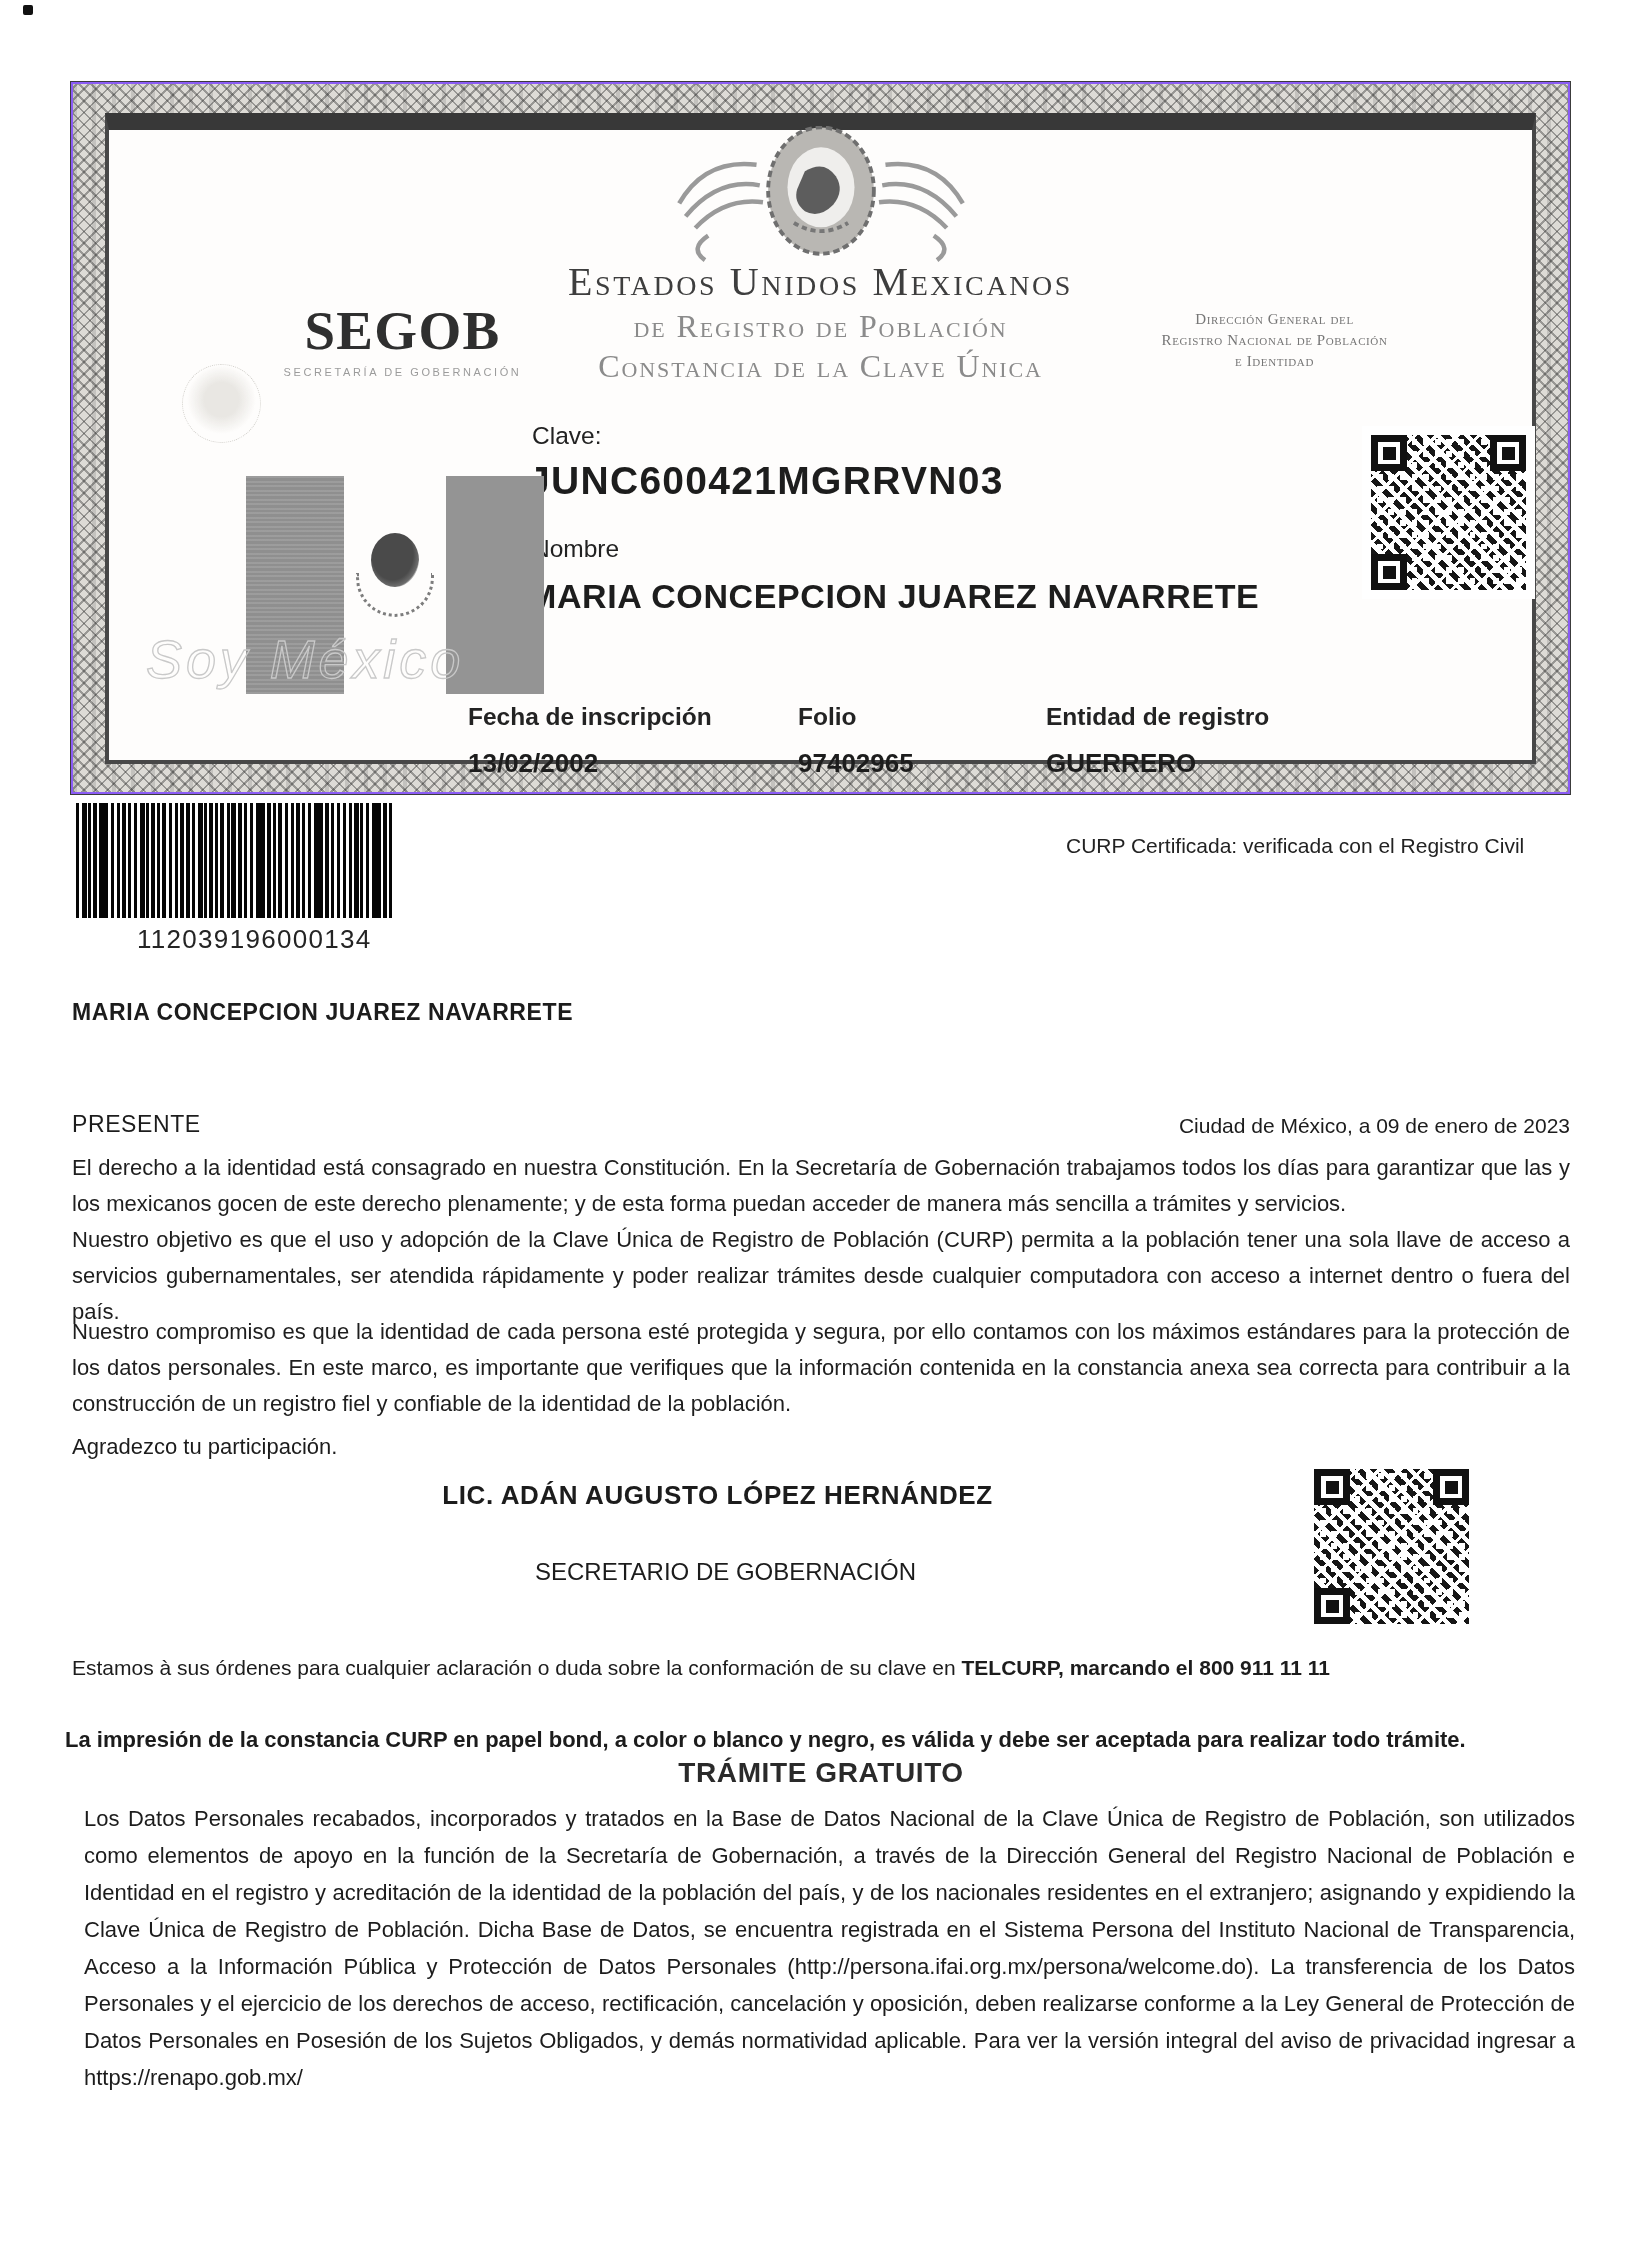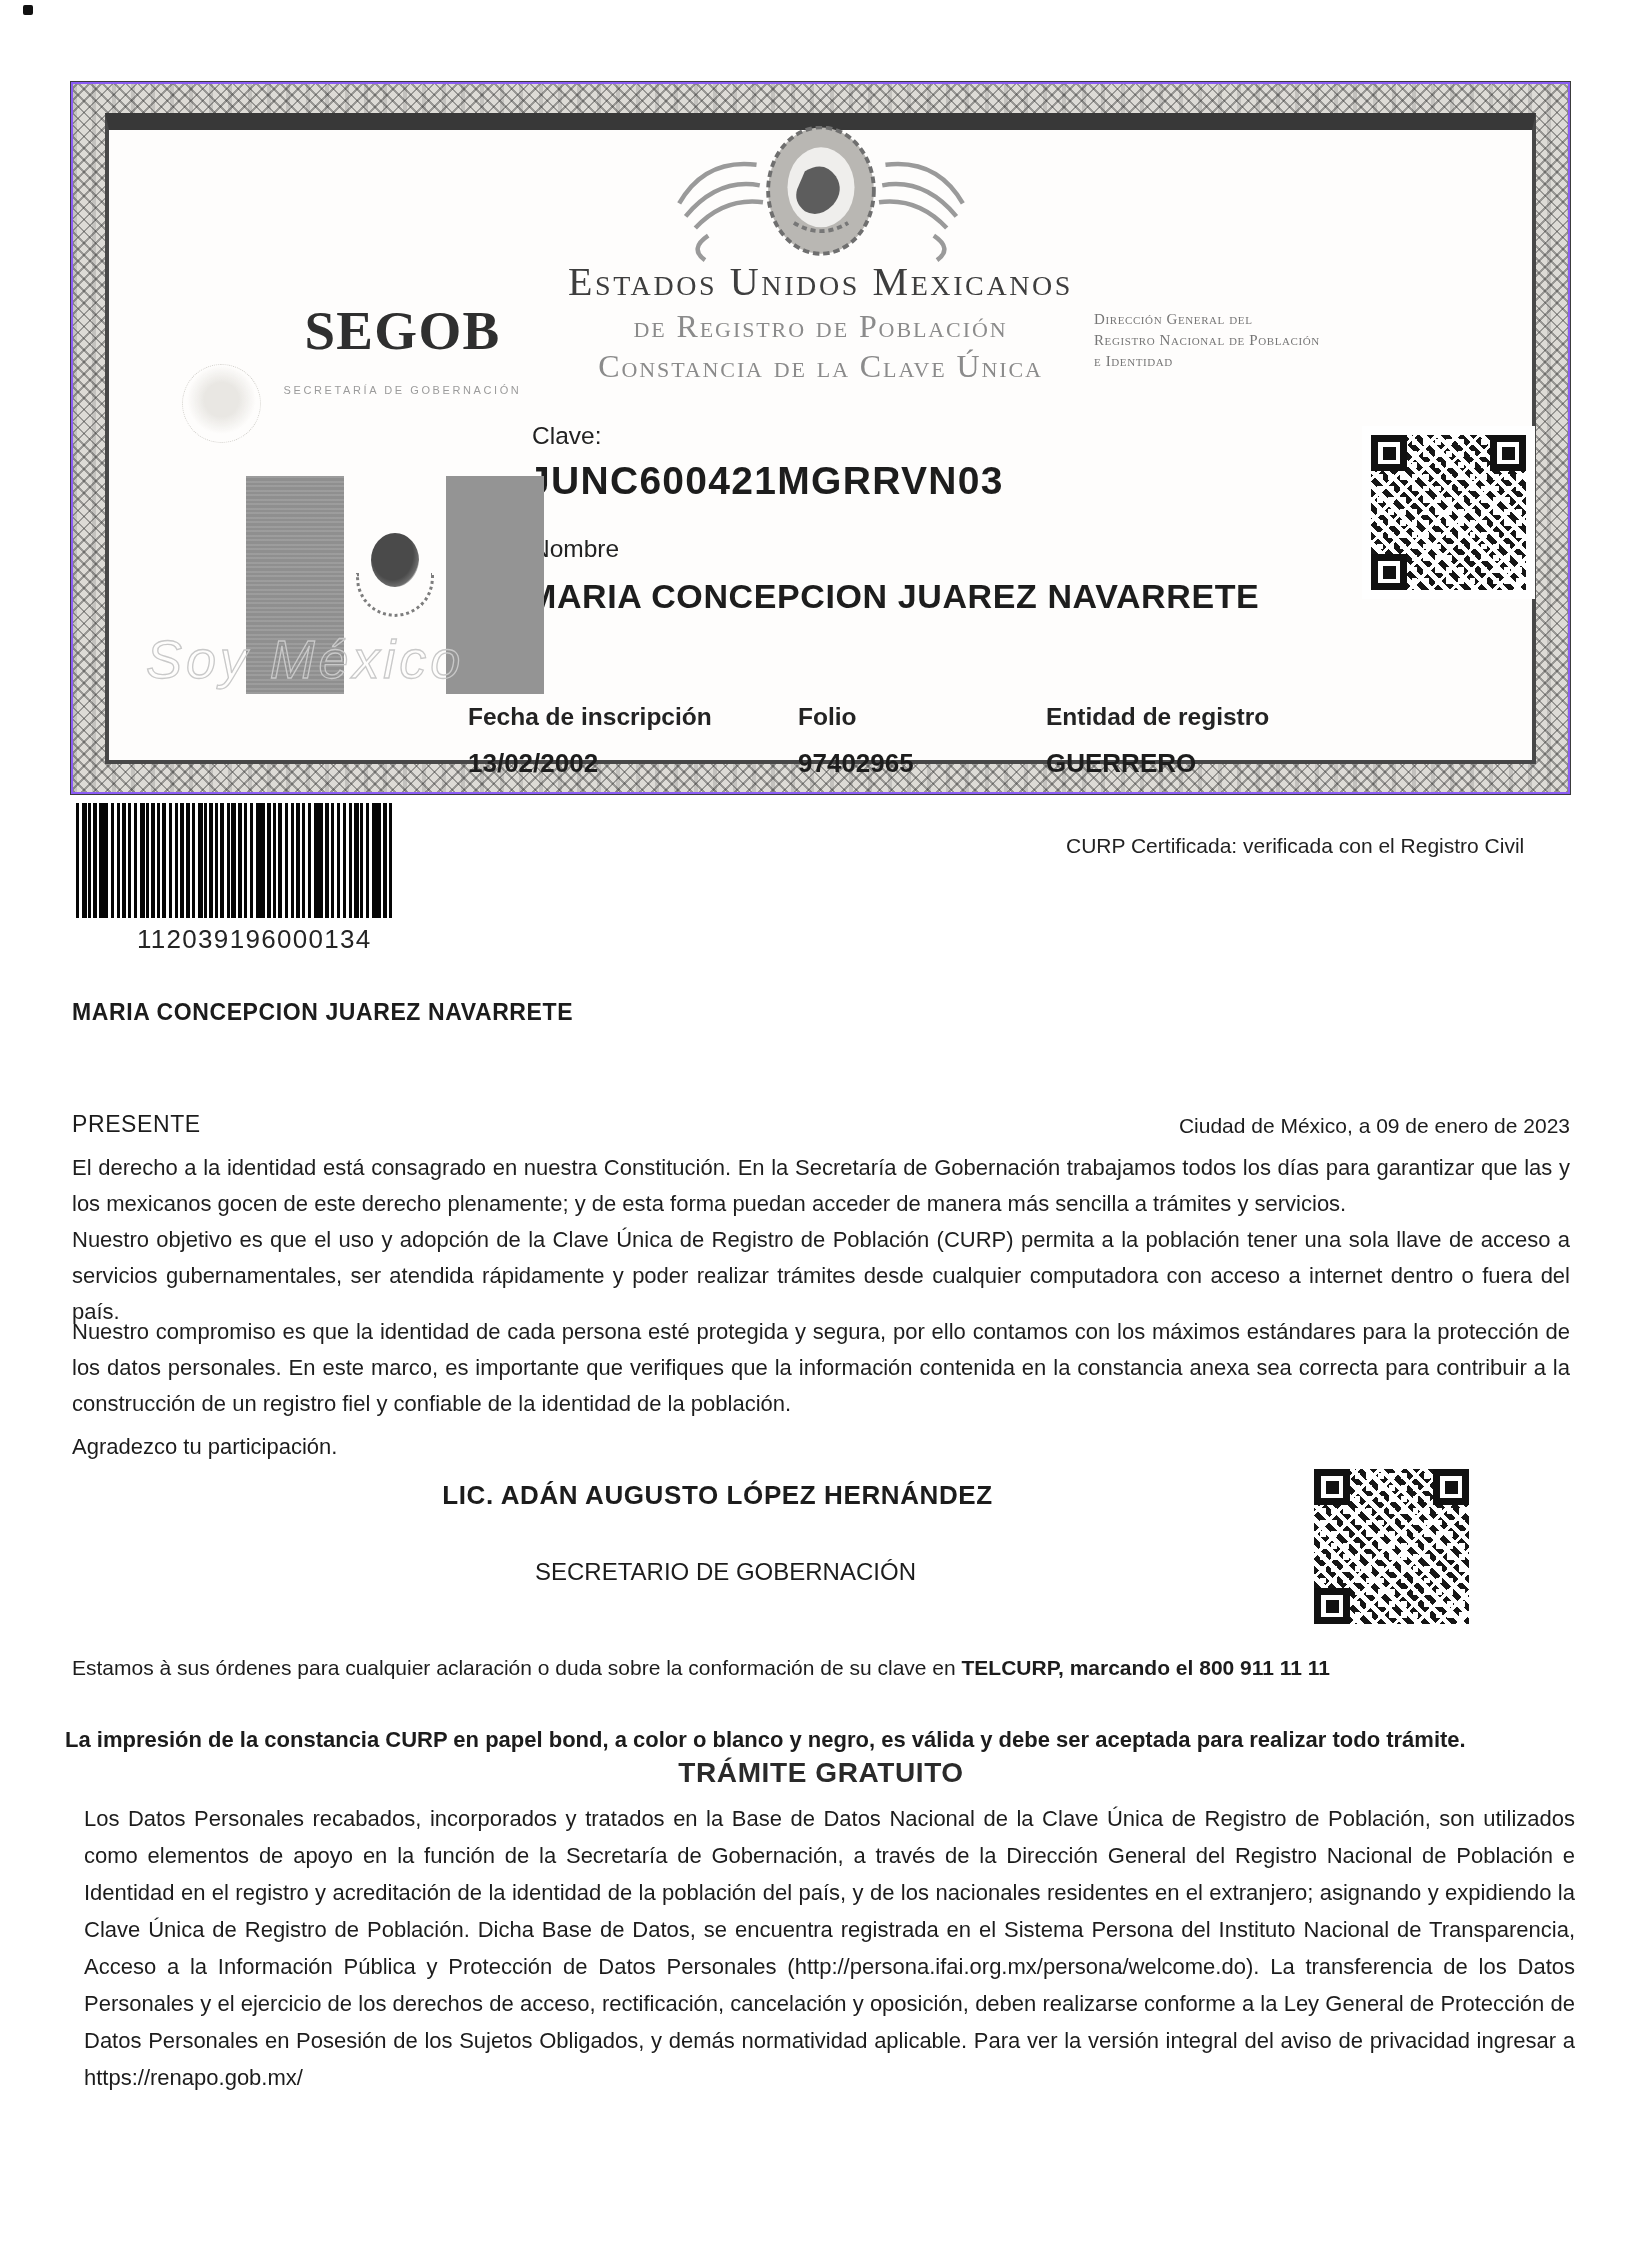--- a/index.html
+++ b/index.html
@@ -36,27 +36,27 @@
     font-family:"Liberation Serif",serif;font-variant:small-caps;
     font-size:40px;letter-spacing:2.6px;color:#3e3e3e;
   }
   .title-constancia{
     position:absolute;left:0;right:0;top:176px;text-align:center;
     font-family:"Liberation Serif",serif;font-variant:small-caps;
     font-size:32px;letter-spacing:1.9px;color:#8b8b8b;line-height:40px;
   }
   .segob-block{position:absolute;left:113px;top:169px;width:361px;text-align:center;}
   .segob-name{font-family:"Liberation Serif",serif;font-weight:bold;font-size:55px;color:#2f2f2f;letter-spacing:1.3px;}
-  .segob-sub{font-size:11px;color:#9b9b9b;letter-spacing:2.6px;margin-top:22px;}
+  .segob-sub{font-size:11px;color:#9b9b9b;letter-spacing:2.6px;margin-top:4px;}
   .segob-seal{
     position:absolute;left:-40px;top:65px;width:77px;height:77px;border-radius:50%;
     border:1.9px dotted #cfcdc8;background:radial-gradient(circle at 50% 45%, #e9e7e3 0 30%, transparent 60%);
   }
   .dept-block{
-    position:absolute;right:77px;top:179px;width:361px;
+    position:absolute;right:77px;top:179px;width:361px;text-align:center;
     font-family:"Liberation Serif",serif;font-variant:small-caps;
     font-size:15px;line-height:21px;color:#767676;letter-spacing:0.6px;
   }
   .clave-label,.nombre-label{position:absolute;left:423px;font-size:24.5px;font-weight:normal;color:#222;}
   .clave-value{position:absolute;left:419px;top:329px;font-size:39px;font-weight:bold;letter-spacing:1.3px;color:#1d1d1d;}
   .nombre-value{position:absolute;left:419px;top:447px;font-size:34px;font-weight:bold;letter-spacing:0.6px;color:#1d1d1d;}
 
   
   .flag{position:absolute;left:137px;top:346px;width:298px;height:218px;}
   .flag .bar{position:absolute;top:0;bottom:0;width:98px;background:#8f8f8f;

